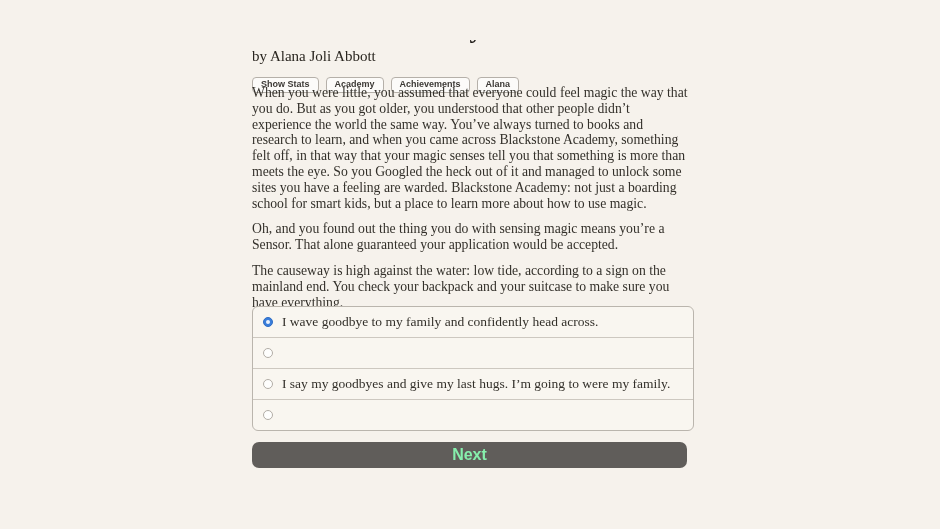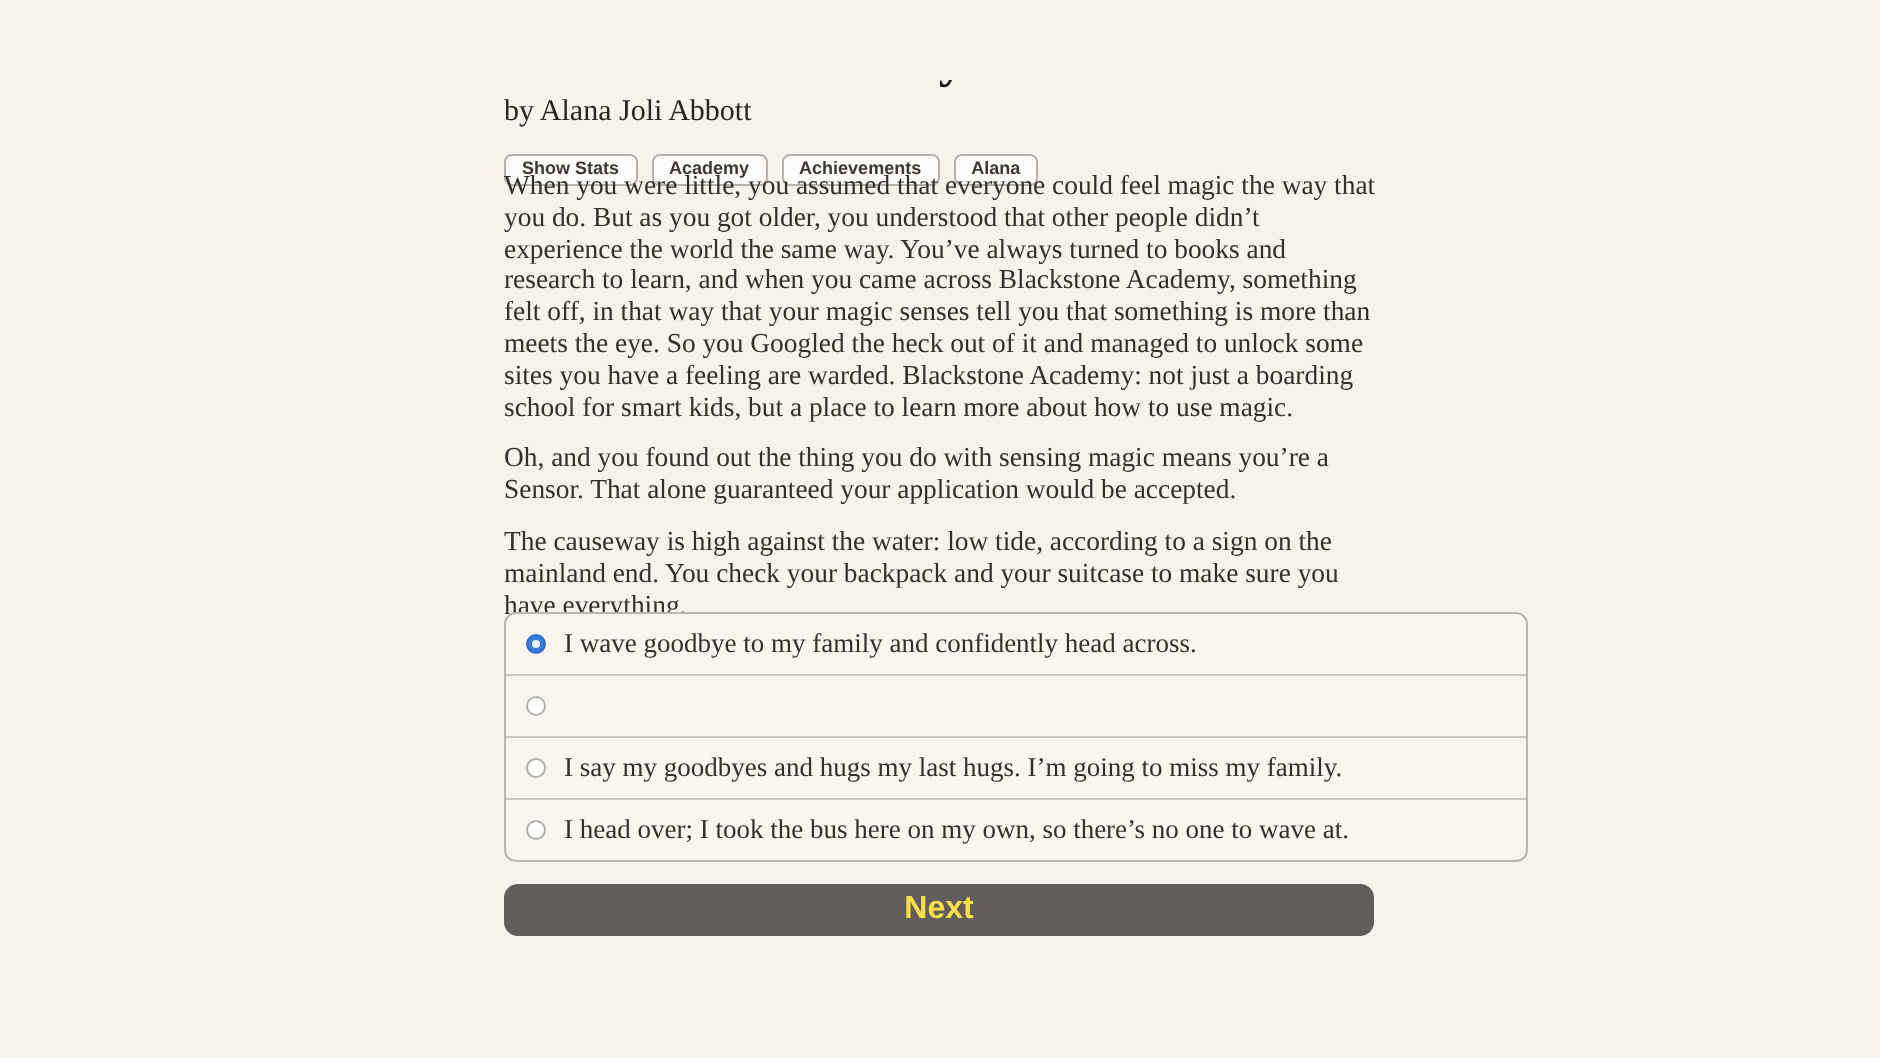--- a/index.html
+++ b/index.html
@@ -56,21 +56,21 @@
     font-size: 13.7px;
     line-height: 15.8px;
     color: #33302a;
   }
   .p1 { top: 45px; }
   .p2 { top: 181px; }
   .p3 { top: 223px; }
   .choice-list {
     position: absolute;
     top: 266px; left: 252px;
-    width: 512px;
+    width: 442px;
     box-sizing: border-box;
     background: #f9f6f0;
     border: 1px solid #bab5ad;
     border-radius: 6px;
     overflow: hidden;
   }
   .choice-row {
     display: flex;
     align-items: center;
     height: 30px;
@@ -108,21 +108,21 @@
     padding-bottom: 1px;
   }
   .next-button {
     position: absolute;
     top: 402px; left: 252px;
     width: 435px; height: 26px;
     box-sizing: border-box;
     background: #605d5a;
     border: none;
     border-radius: 7px;
-    color: #fde047;
+    color: #86efac;
     font-family: "Liberation Sans", sans-serif;
     font-size: 16px;
     font-weight: bold;
     display: flex;
     align-items: center;
     justify-content: center;
     cursor: pointer;
   }
 </style>
 </head>
@@ -148,23 +148,22 @@
   <div class="choice-list">
     <div class="choice-row">
       <span class="radio checked"></span>
       <span class="choice-label">I wave goodbye to my family and confidently head across.</span>
     </div>
     <div class="choice-row">
       <span class="radio"></span>
     </div>
     <div class="choice-row">
       <span class="radio"></span>
-      <span class="choice-label">I say my goodbyes and hugs my last hugs. I’m going to miss my family.</span>
+      <span class="choice-label">I say my goodbyes and give my last hugs. I’m going to were my family.</span>
     </div>
     <div class="choice-row">
       <span class="radio"></span>
-      <span class="choice-label">I head over; I took the bus here on my own, so there’s no one to wave at.</span>
     </div>
   </div>
 
   <button class="next-button">Next</button>
 
 </div>
 
 </body></html>

